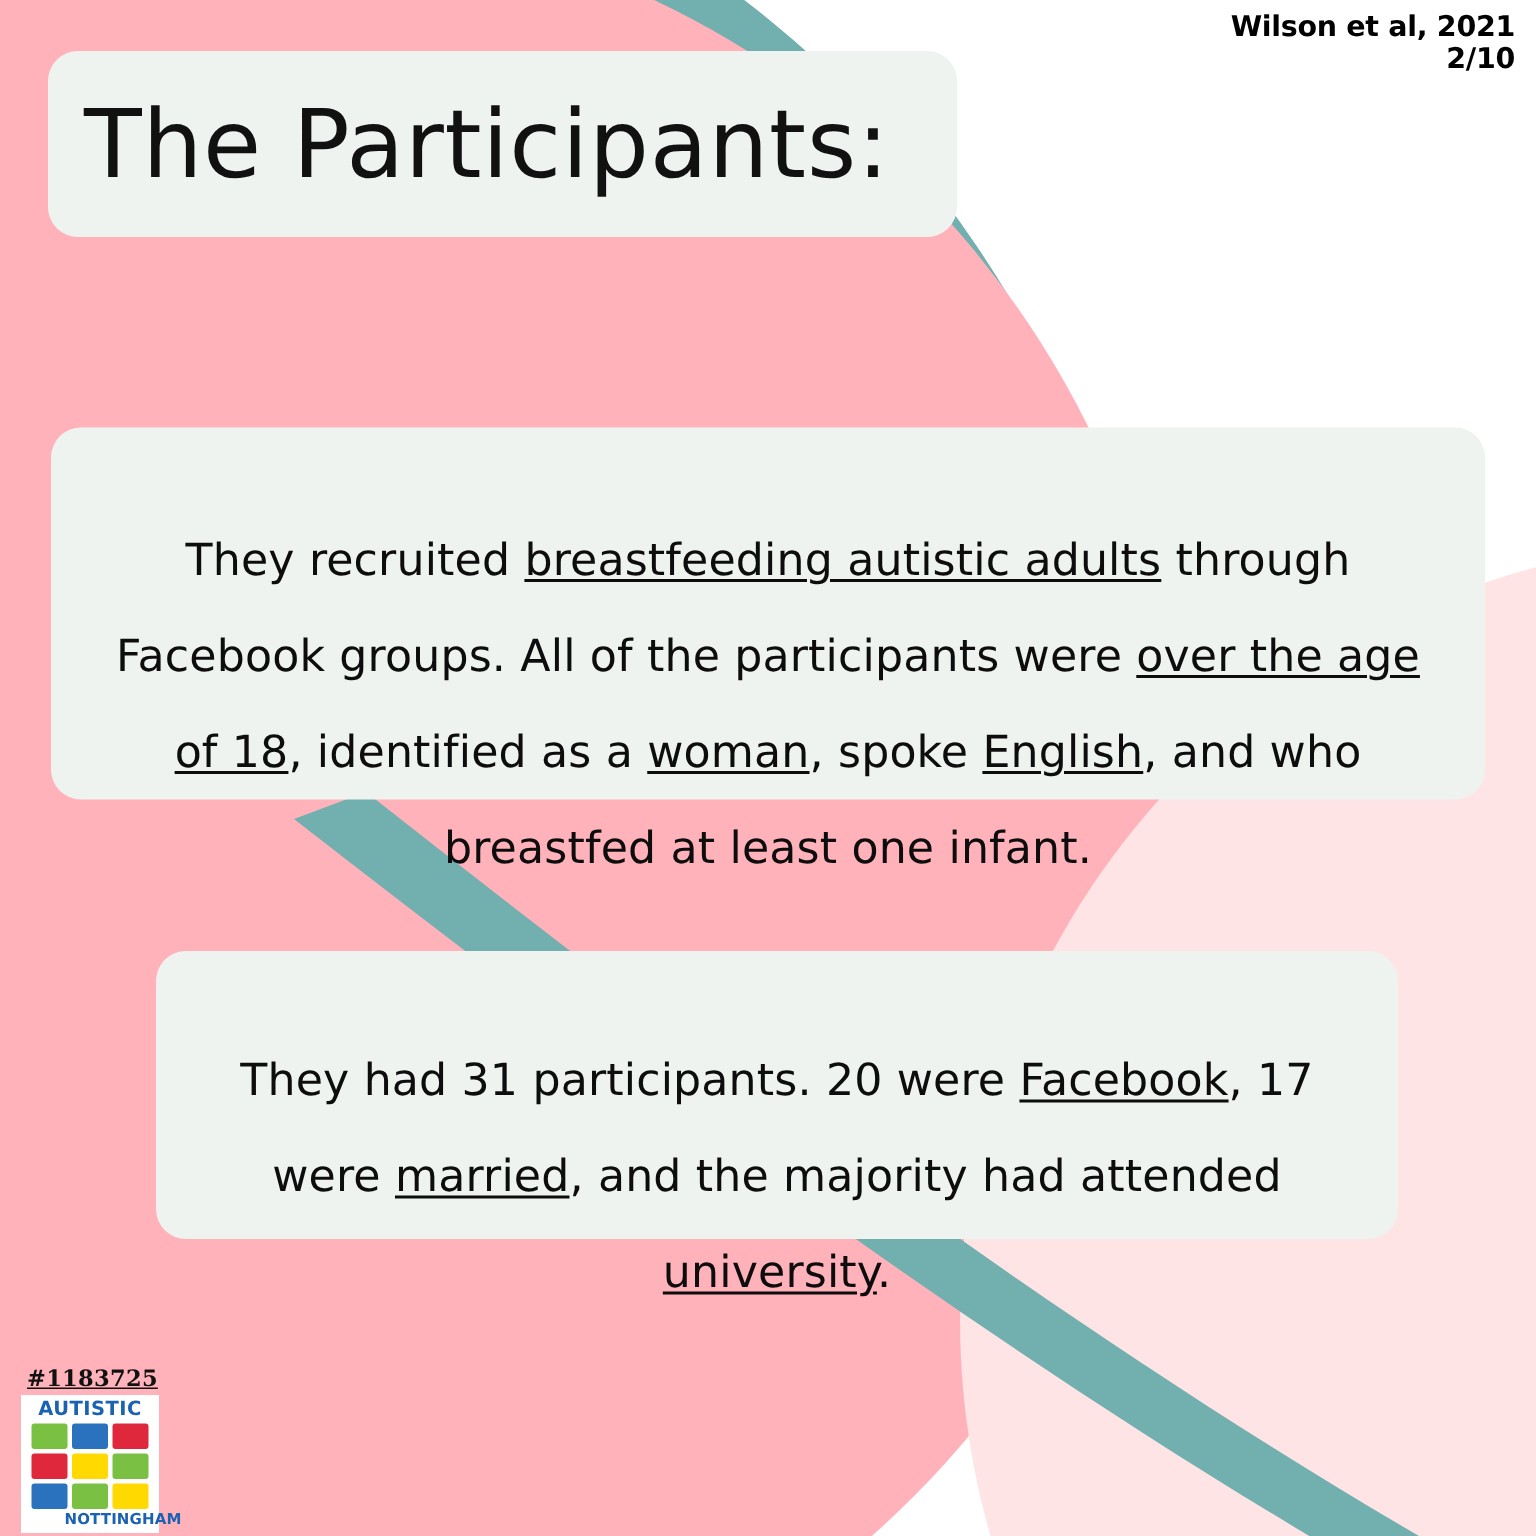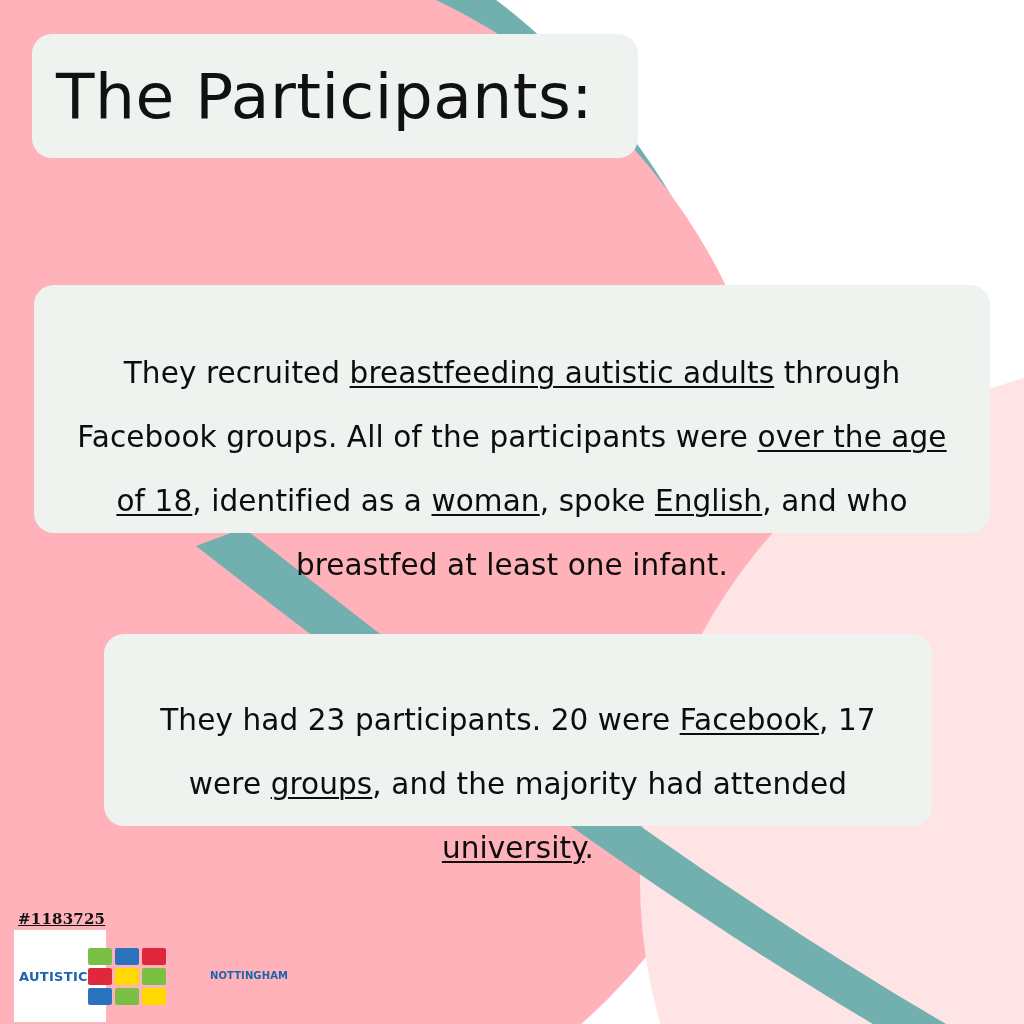--- a/index.html
+++ b/index.html
@@ -122,21 +122,21 @@
     padding-left: 4px;
     text-decoration: underline;
   }
   #logo-box {
     width: 92px;
     height: 92px;
     background: #ffffff;
     box-sizing: border-box;
     padding: 3px 5px;
     display: flex;
-    flex-direction: row;
+    flex-direction: column;
     align-items: center;
     justify-content: space-between;
   }
   .logo-word {
     font-family: "DejaVu Sans", sans-serif;
     font-weight: bold;
     font-size: 13px;
     color: #1b63b0;
     letter-spacing: 0.3px;
     line-height: 1;
@@ -168,31 +168,35 @@
 
     <path fill="#72afaf" d="M -260 -60 A 700 700 0 0 1 760 430 L 700 445 A 640 640 0 0 0 -250 10 Z"></path>
 
     <circle cx="170" cy="560" r="620" fill="#ffb2ba"></circle>
 
     <circle cx="1160" cy="880" r="520" fill="#fee4e5"></circle>
 
     <path fill="#72afaf" d="M 196 546 C 420 720 660 900 900 1040 L 946 1024 C 706 884 470 706 244 528 Z"></path>
   </svg>
 
+  <div class="credit">
+    <div>Wilson et al, 2021</div>
+    <div>2/10</div>
+  </div>
 
   <div id="title-card" class="card">
     <span class="title-text">The Participants:</span>
   </div>
 
   <div id="body-card-1" class="card">
     <p class="body-text"><span>They recruited </span><u>breastfeeding autistic adults</u><span> through Facebook groups. All of the participants were </span><u>over the age of 18</u><span>, identified as a </span><u>woman</u><span>, spoke </span><u>English</u><span>, and who breastfed at least one infant.</span></p>
   </div>
 
   <div id="body-card-2" class="card">
-    <p class="body-text"><span>They had 23 participants. 20 were </span><u>Facebook</u><span>, 17 were </span><u>groups</u><span>, and the majority had attended </span><u>university</u><span>.</span></p>
+    <p class="body-text"><span>They had 31 participants. 20 were </span><u>Facebook</u><span>, 17 were </span><u>married</u><span>, and the majority had attended </span><u>university</u><span>.</span></p>
   </div>
 
   <div id="logo-block">
     <div id="hashtag">#1183725</div>
     <div id="logo-box">
       <div class="logo-word">AUTISTIC</div>
       <div id="logo-grid">
           <i style="background: rgb(122, 193, 67);"></i>
           <i style="background: rgb(42, 114, 189);"></i>
           <i style="background: rgb(224, 40, 60);"></i>

